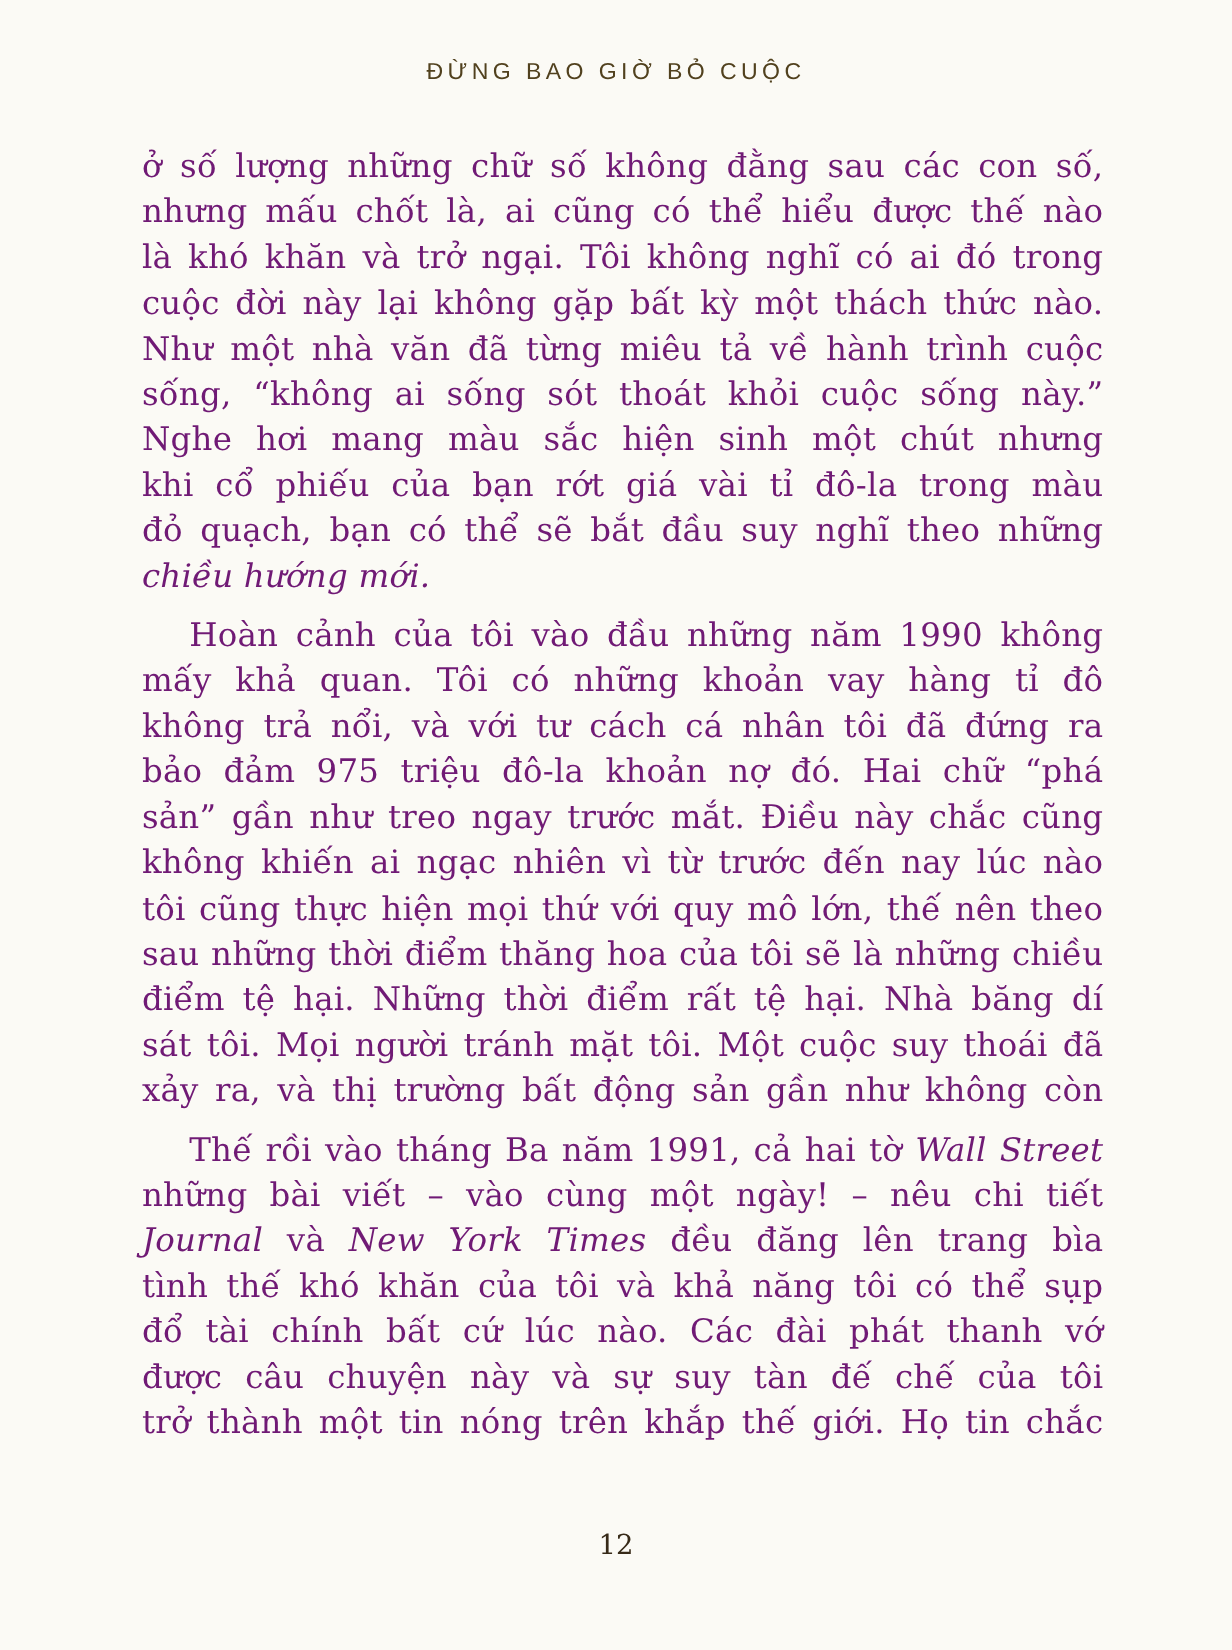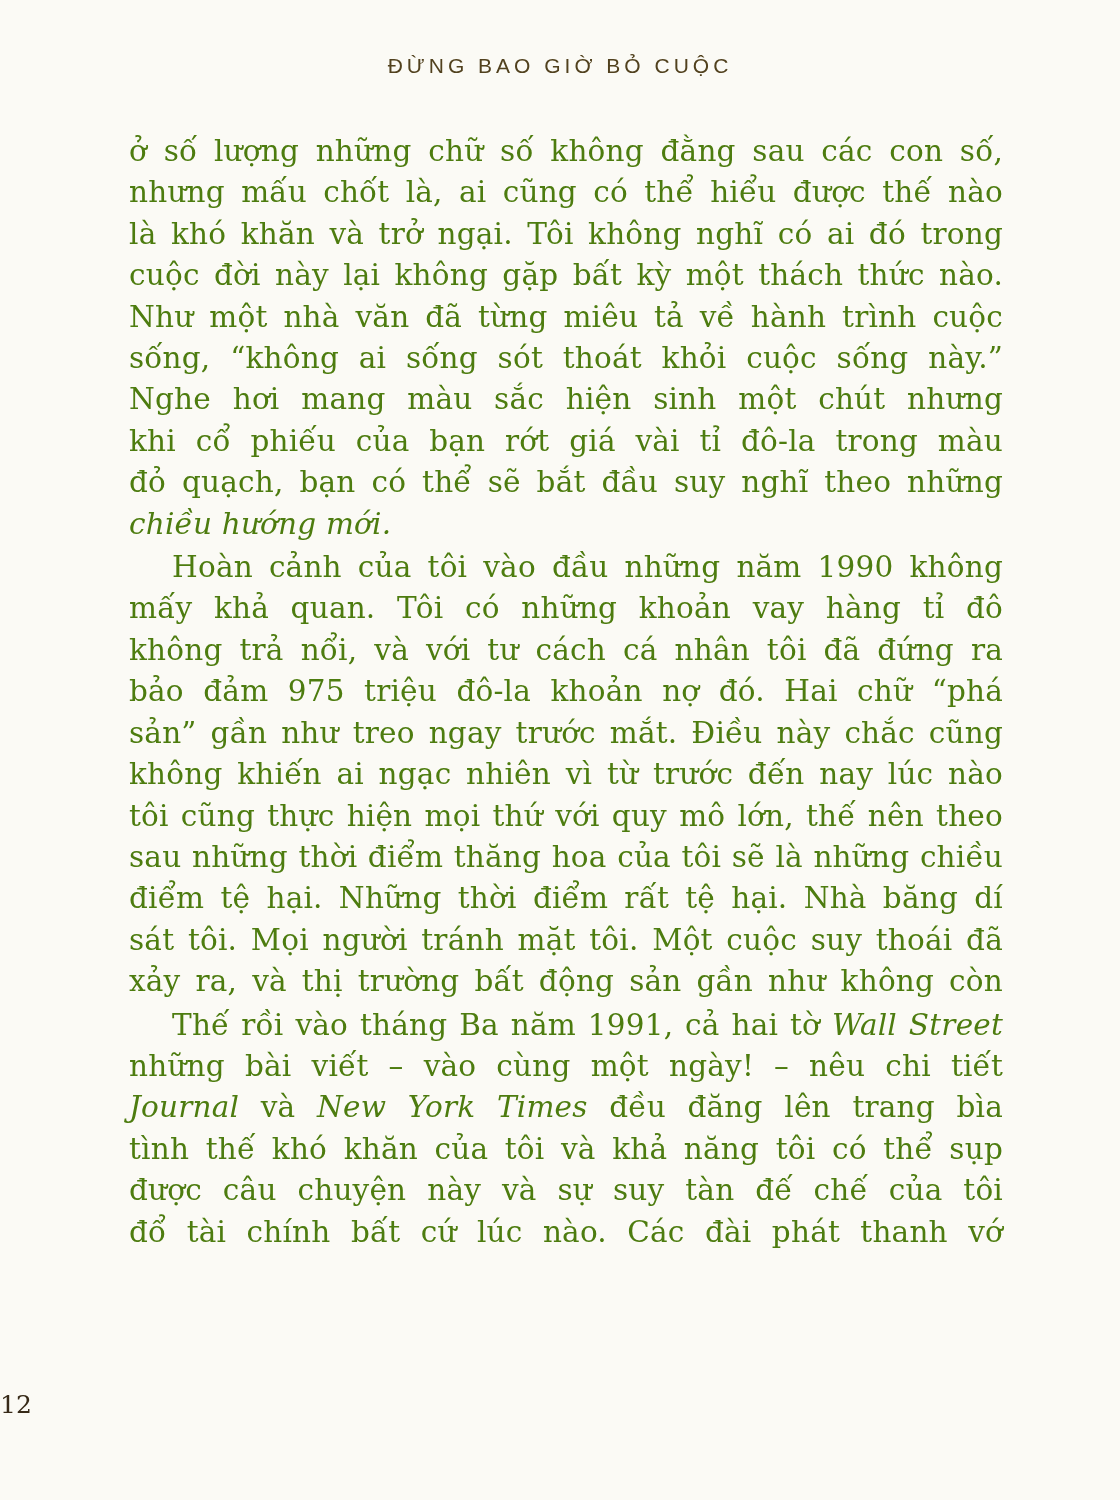--- a/index.html
+++ b/index.html
@@ -35,50 +35,50 @@
     position: absolute;
     top: 131px;
     left: 129px;
     width: 874px;
     font-size: 29.5px;
     line-height: 41.4px;
     color: #2a2013;
     letter-spacing: 0.2px;
   }
   .para { margin: 0; }
-  .para + .para { margin-top: 2px; }
+  .para + .para { margin-top: 12px; }
   .line {
     text-align: justify;
     text-align-last: justify;
   }
   .line.no-stretch {
     text-align: left;
     text-align-last: left;
     font-style: italic;
   }
   .line.indent { text-indent: 43px; }
   .line em { font-style: italic; }
   .page-number {
     position: absolute;
     top: 1390px;
     left: 0;
     right: 0;
-    text-align: left;
+    text-align: center;
     font-family: "DejaVu Serif", serif;
     font-size: 25px;
     color: #372a18;
   }
 </style>
 </head>
 <body>
 
 <div class="page" style="background: rgb(251, 250, 245);">
   <div class="running-header" style="color: rgb(81, 65, 30);">ĐỪNG BAO GIỜ BỎ CUỘC</div>
 
-  <div class="body-text" style="color: #4d7c0f;">
+  <div class="body-text" style="color: #701a75;">
       <div class="para">
         <div class="line"><span>ở số lượng những chữ số không đằng sau các con số,</span></div>
         <div class="line"><span>nhưng mấu chốt là, ai cũng có thể hiểu được thế nào</span></div>
         <div class="line"><span>là khó khăn và trở ngại. Tôi không nghĩ có ai đó trong</span></div>
         <div class="line"><span>cuộc đời này lại không gặp bất kỳ một thách thức nào.</span></div>
         <div class="line"><span>Như một nhà văn đã từng miêu tả về hành trình cuộc</span></div>
         <div class="line"><span>sống, “không ai sống sót thoát khỏi cuộc sống này.”</span></div>
         <div class="line"><span>Nghe hơi mang màu sắc hiện sinh một chút nhưng</span></div>
         <div class="line"><span>khi cổ phiếu của bạn rớt giá vài tỉ đô-la trong màu</span></div>
         <div class="line"><span>đỏ quạch, bạn có thể sẽ bắt đầu suy nghĩ theo những</span></div>
@@ -95,19 +95,20 @@
         <div class="line"><span>sau những thời điểm thăng hoa của tôi sẽ là những chiều</span></div>
         <div class="line"><span>điểm tệ hại. Những thời điểm rất tệ hại. Nhà băng dí</span></div>
         <div class="line"><span>sát tôi. Mọi người tránh mặt tôi. Một cuộc suy thoái đã</span></div>
         <div class="line"><span>xảy ra, và thị trường bất động sản gần như không còn</span></div>
       </div>
       <div class="para">
         <div class="line indent"><span>Thế rồi vào tháng Ba năm 1991, cả hai tờ </span><em>Wall Street</em></div>
         <div class="line"><span>những bài viết – vào cùng một ngày! – nêu chi tiết</span></div>
         <div class="line"><em>Journal</em><span> và </span><em>New York Times</em><span> đều đăng lên trang bìa</span></div>
         <div class="line"><span>tình thế khó khăn của tôi và khả năng tôi có thể sụp</span></div>
+        <div class="line"><span>đổ tài chính bất cứ lúc nào. Các đài phát thanh vớ</span></div>
         <div class="line"><span>được câu chuyện này và sự suy tàn đế chế của tôi</span></div>
-        <div class="line"><span>đổ tài chính bất cứ lúc nào. Các đài phát thanh vớ</span></div>
+        <div class="line"><span>trở thành một tin nóng trên khắp thế giới. Họ tin chắc</span></div>
       </div>
     </div>
 
   <div class="page-number" style="color: rgb(55, 42, 24);">12</div>
 </div>
 
 </body></html>

